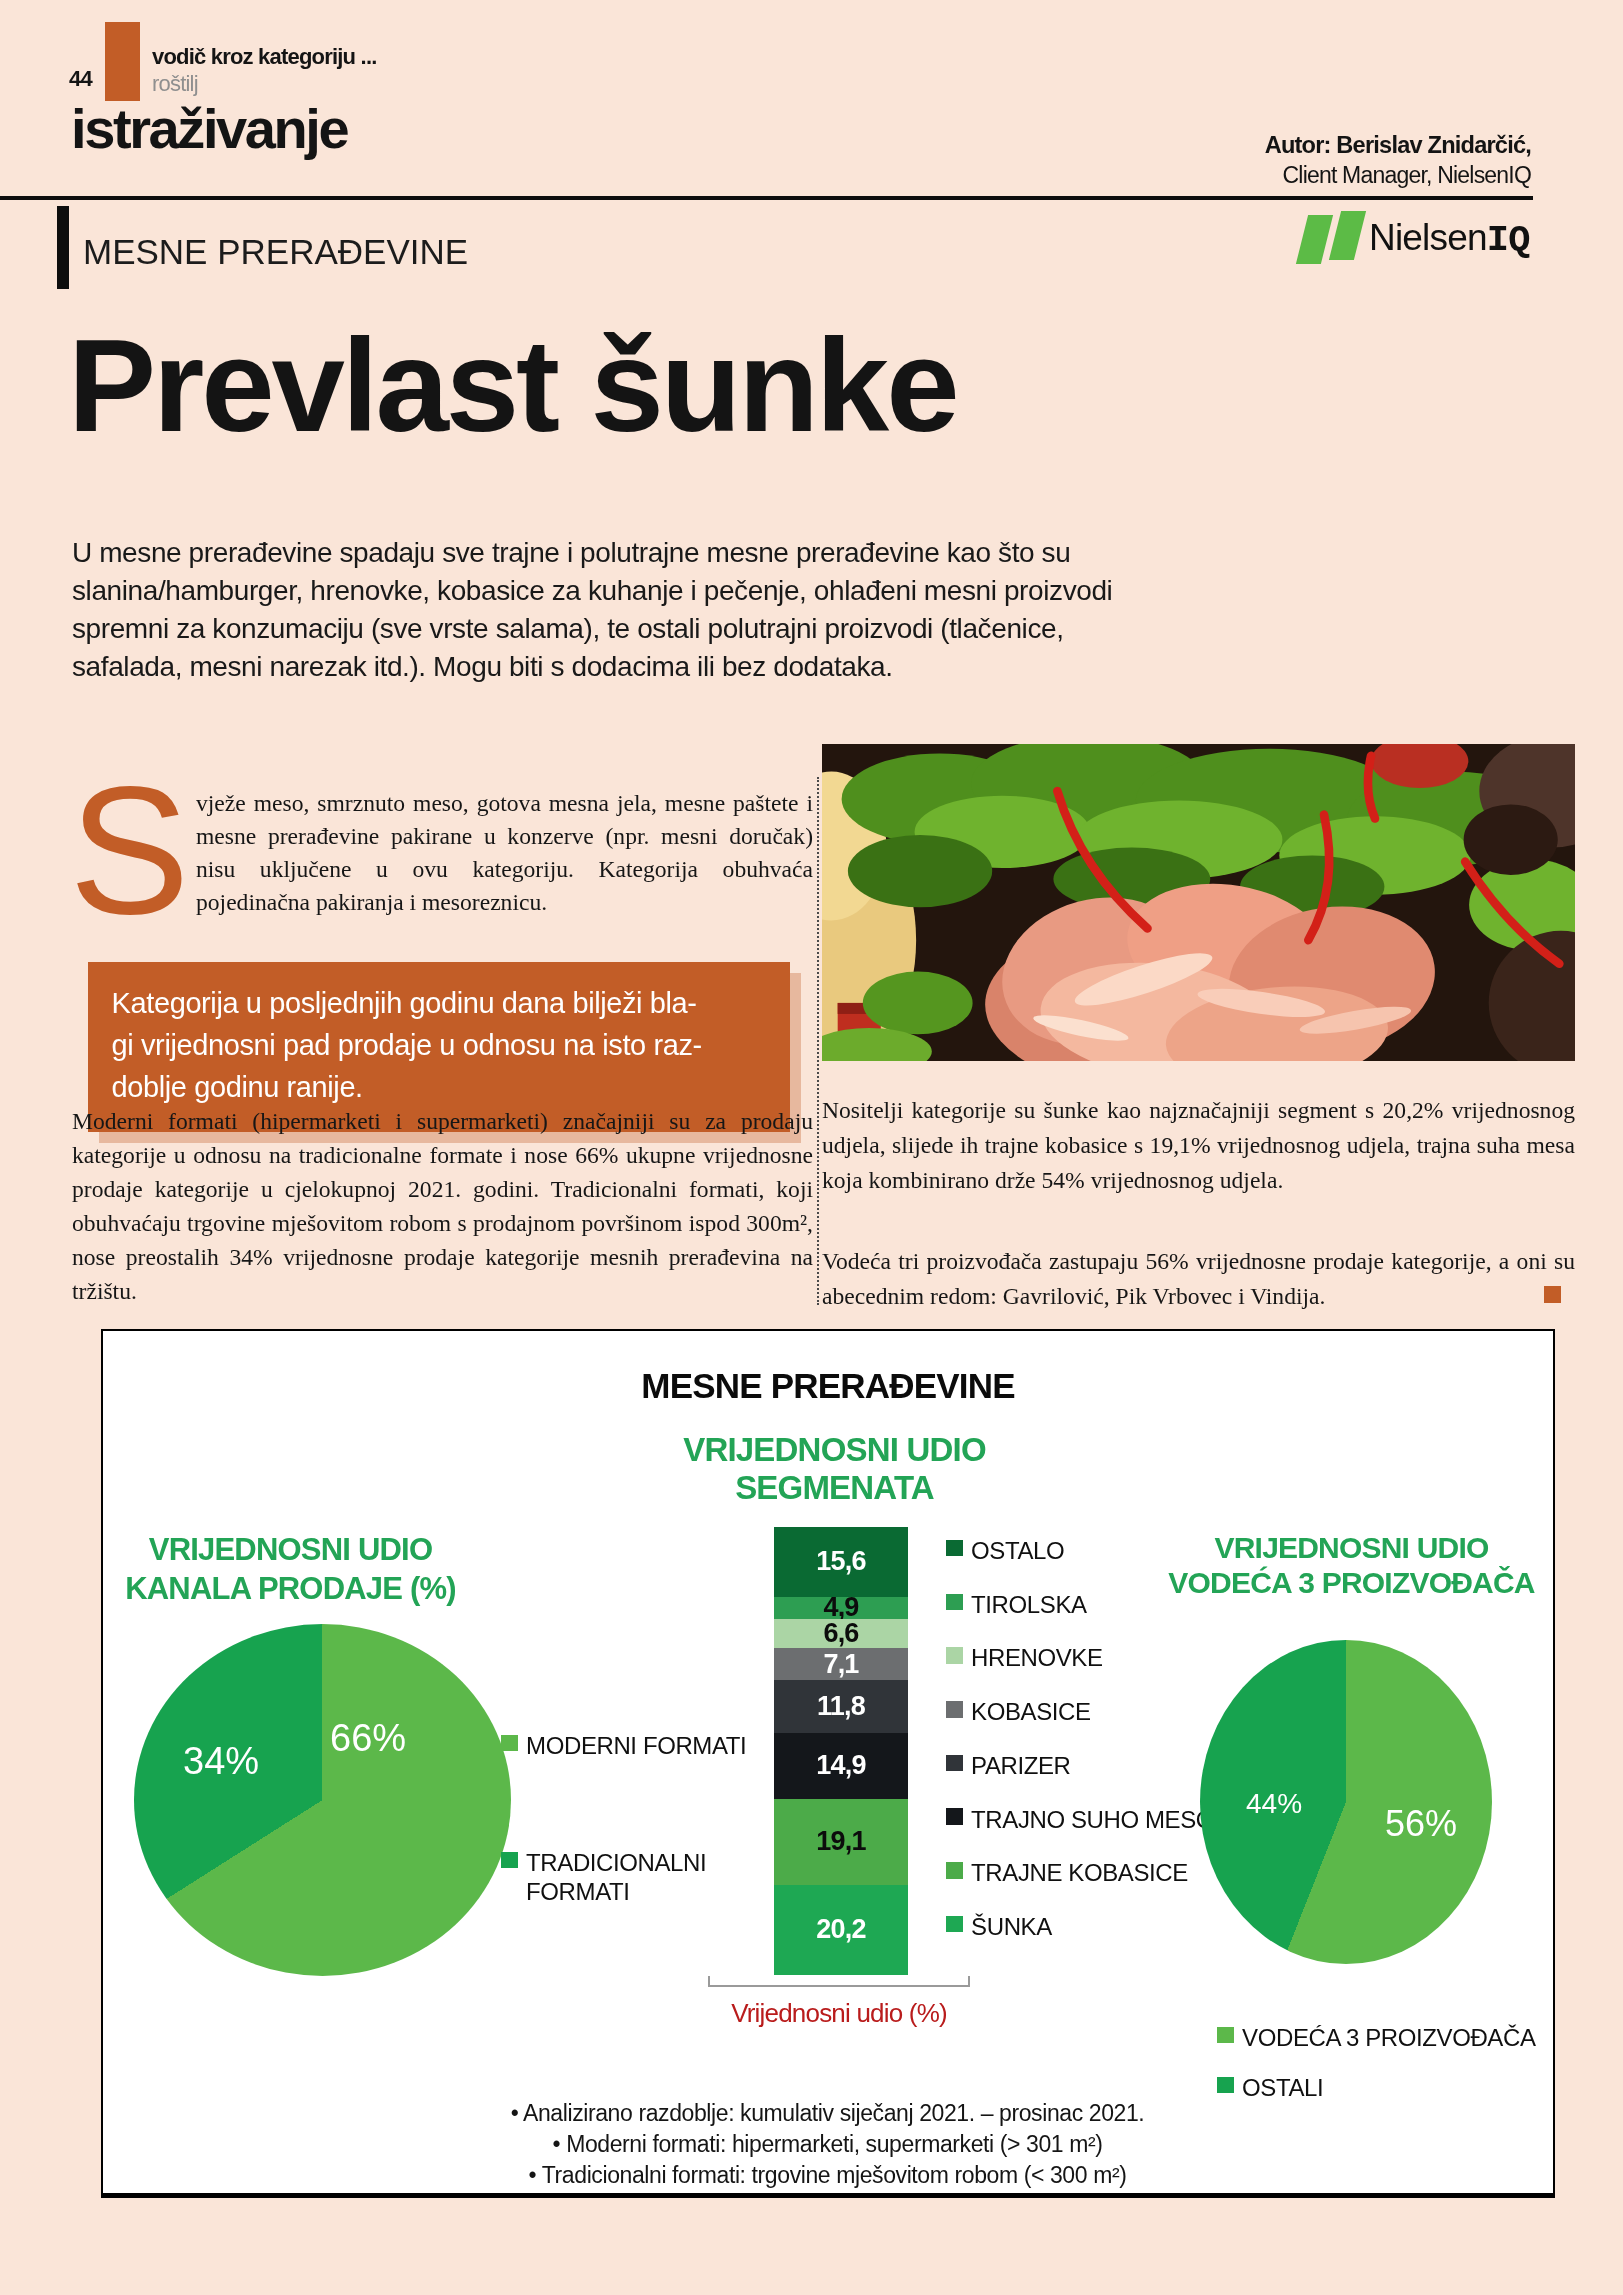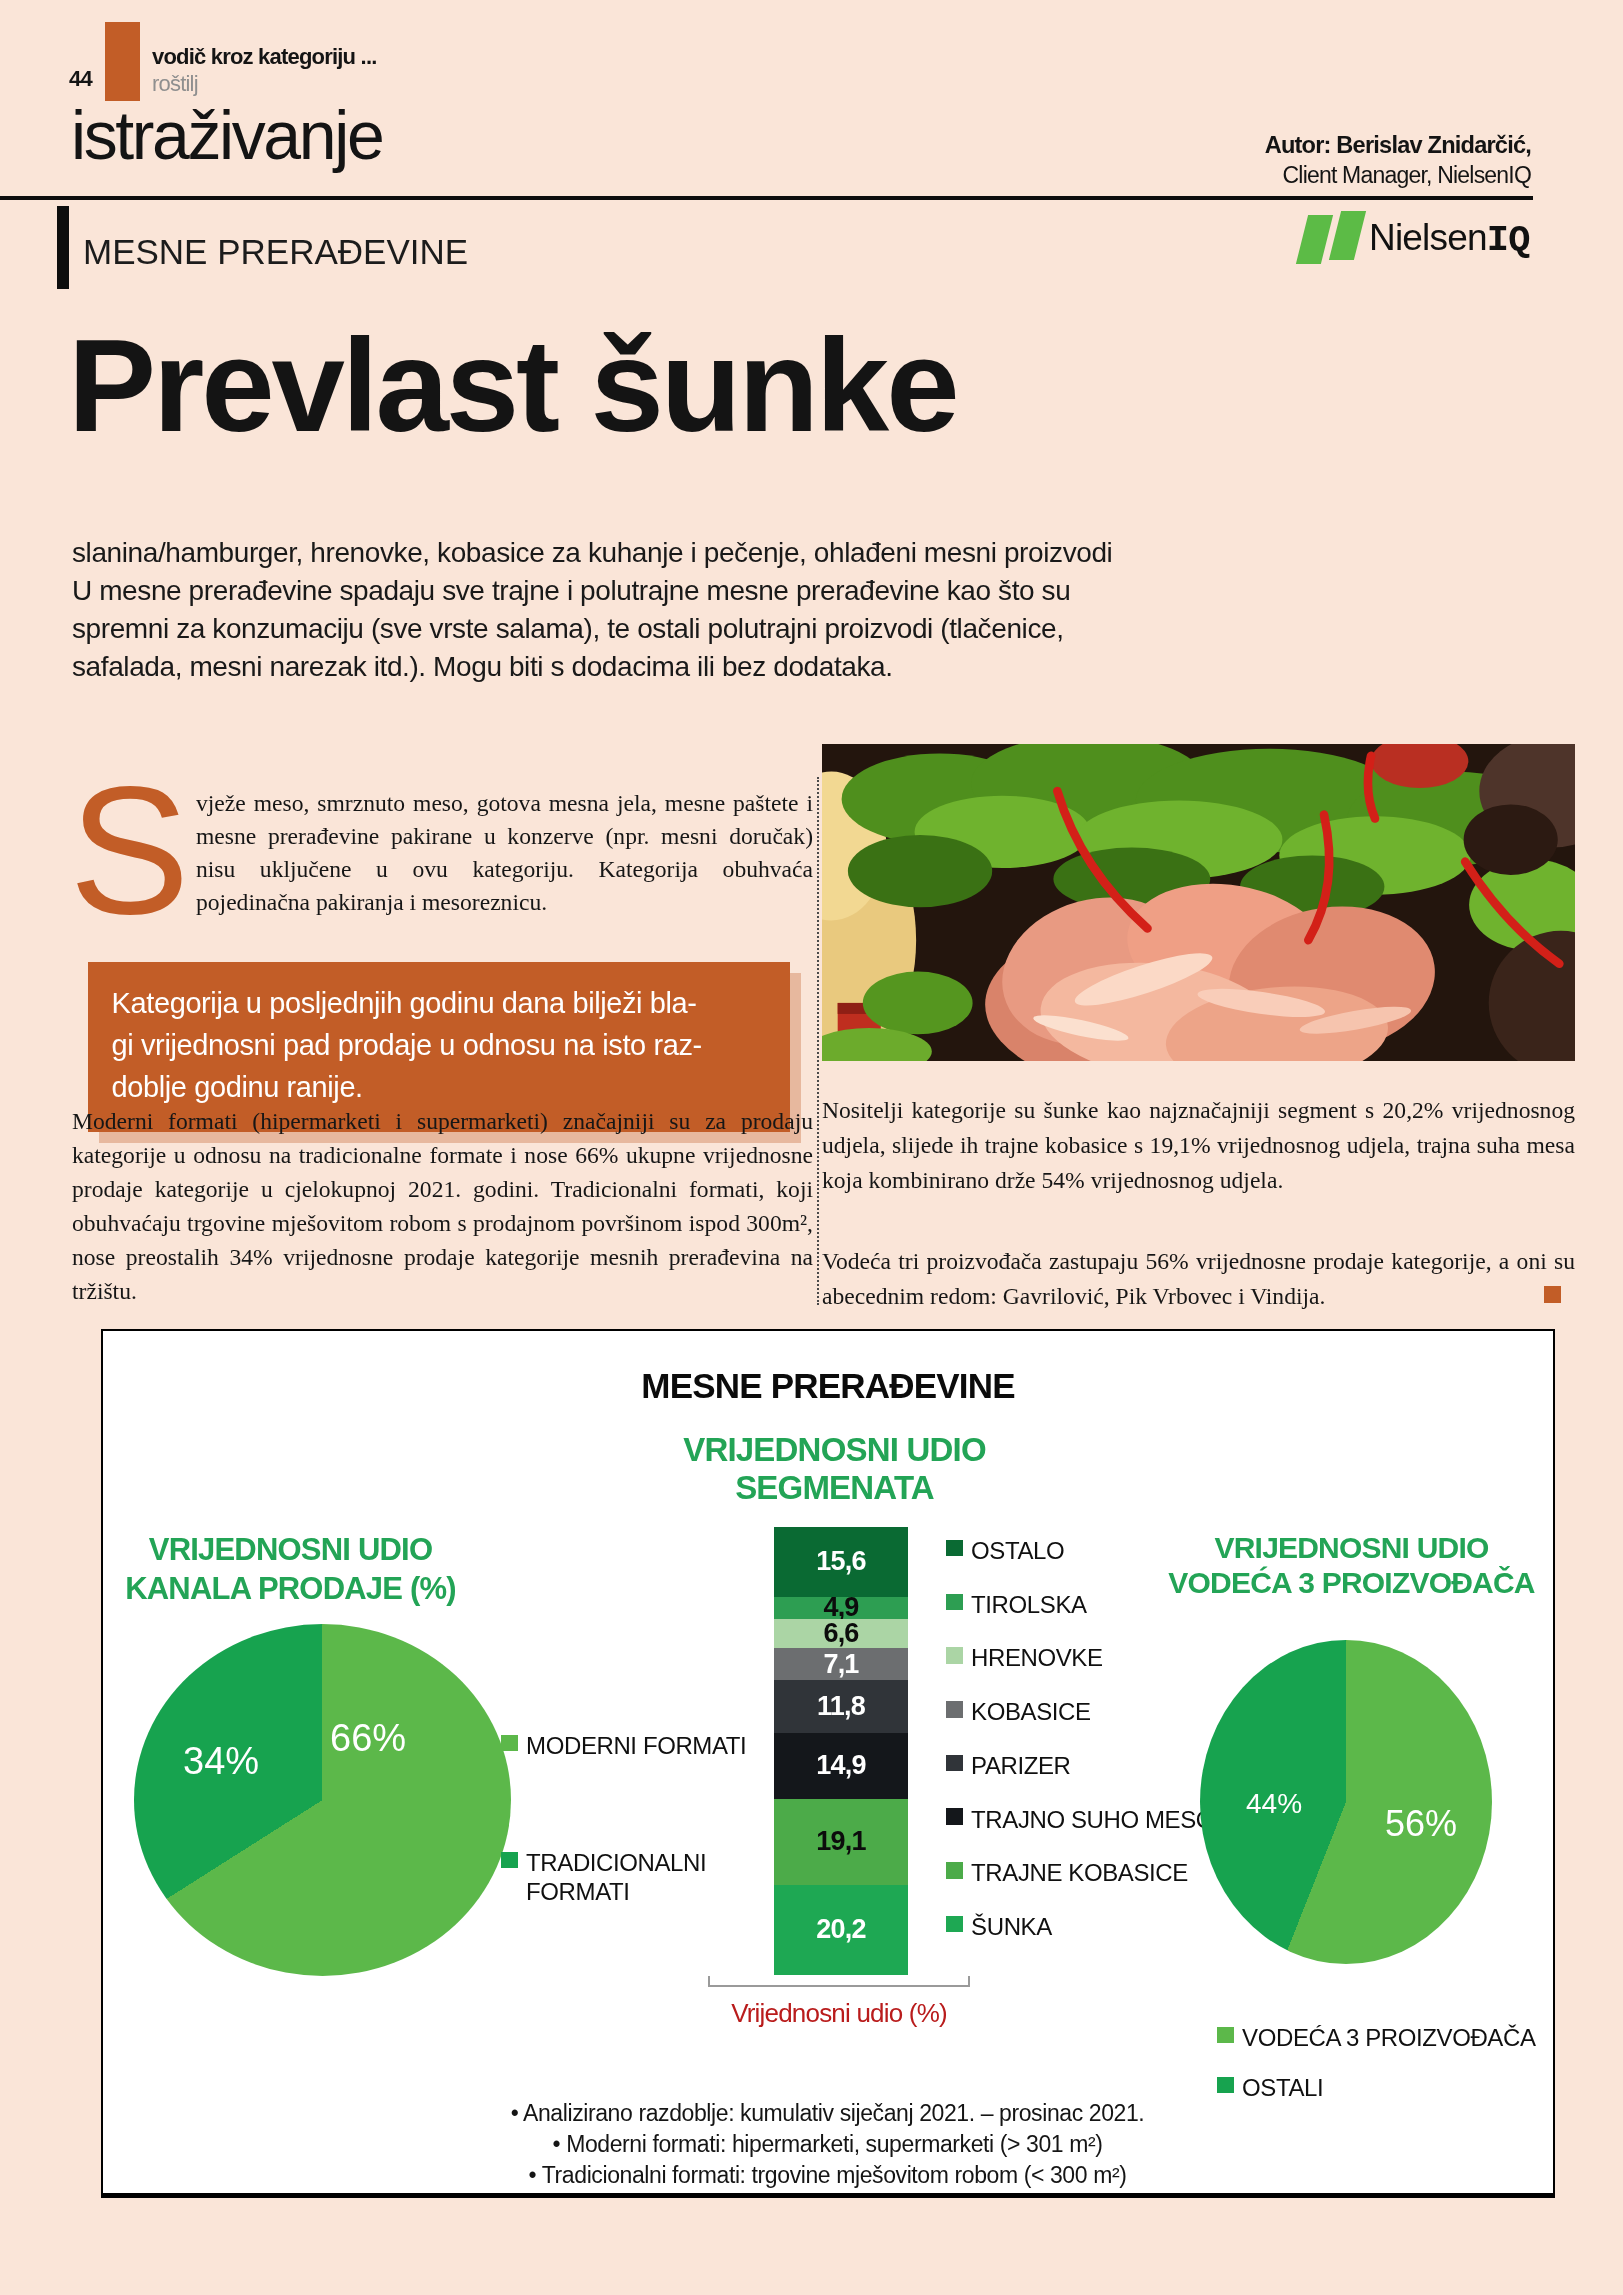--- a/index.html
+++ b/index.html
@@ -4,21 +4,21 @@
 <style>
   html,body{margin:0;padding:0;}
   body{width:1623px;height:2295px;background:#fae5d8;position:relative;overflow:hidden;
        font-family:"Liberation Sans",sans-serif;color:#141414;}
   .abs{position:absolute;}
   
   .page-num{left:69px;top:66px;font-size:22px;font-weight:700;letter-spacing:-0.8px;}
   .kicker-block{left:105px;top:22px;width:35px;height:79px;background:#c25d27;}
   .kicker{left:152px;top:44px;font-size:22px;font-weight:700;letter-spacing:-0.8px;}
   .kicker-sub{left:152px;top:71px;font-size:22px;color:#8f8f8f;letter-spacing:-0.8px;}
-  .section-title{left:71px;top:96px;font-size:68px;font-weight:400;letter-spacing:-2.4px;}
+  .section-title{left:71px;top:96px;font-size:56px;font-weight:700;letter-spacing:-2.4px;}
   .author{left:746px;top:132px;width:785px;text-align:right;font-size:23.6px;font-weight:700;letter-spacing:-0.8px;}
   .author-role{left:746px;top:162px;width:785px;text-align:right;font-size:23px;letter-spacing:-0.8px;}
   .top-rule{left:0;top:196px;width:1533px;height:3.9px;background:#0d0d0d;}
   .cat-tick{left:57px;top:206px;width:11.8px;height:83px;background:#0d0d0d;}
   .cat-label{left:83px;top:232px;font-size:35px;letter-spacing:0px;color:#1c1c1c;}
   
   .niq{left:1294px;top:209px;width:314px;height:63px;}
   .niq-mark1,.niq-mark2{position:absolute;width:25px;height:49px;background:#5cbb46;transform:skewX(-14deg);}
   .niq-mark1{left:7.9px;top:6.3px;}
   .niq-mark2{left:41px;top:1.6px;}
@@ -96,22 +96,22 @@
 <div class="abs cat-label">MESNE PRERAĐEVINE</div>
 
 <div class="abs niq">
   <span class="niq-mark1"></span>
   <span class="niq-mark2"></span>
   <span class="niq-text"><span>Nielsen</span><span class="niq-serif">IQ</span></span>
 </div>
 
 <div class="abs main-title">Prevlast šunke</div>
 <div class="abs intro">
+  <div>U mesne prerađevine spadaju sve trajne i polutrajne mesne prerađevine kao što su</div>
   <div>slanina/hamburger, hrenovke, kobasice za kuhanje i pečenje, ohlađeni mesni proizvodi</div>
-  <div>U mesne prerađevine spadaju sve trajne i polutrajne mesne prerađevine kao što su</div>
   <div>spremni za konzumaciju (sve vrste salama), te ostali polutrajni proizvodi (tlačenice,</div>
   <div>safalada, mesni narezak itd.). Mogu biti s dodacima ili bez dodataka.</div>
 </div>
 
 <div class="abs dropcap">S</div>
 <div class="abs dropcap-text">vježe meso, smrznuto meso, gotova mesna jela, mesne paštete i mesne prerađevine pakirane u konzerve (npr. mesni doručak) nisu uključene u ovu kategoriju. Kategorija obuhvaća pojedinačna pakiranja i mesoreznicu.</div>
 
 <div class="abs callout">
   <div>Kategorija u posljednjih godinu dana bilježi bla-</div>
   <div>gi vrijednosni pad prodaje u odnosu na isto raz-</div>

